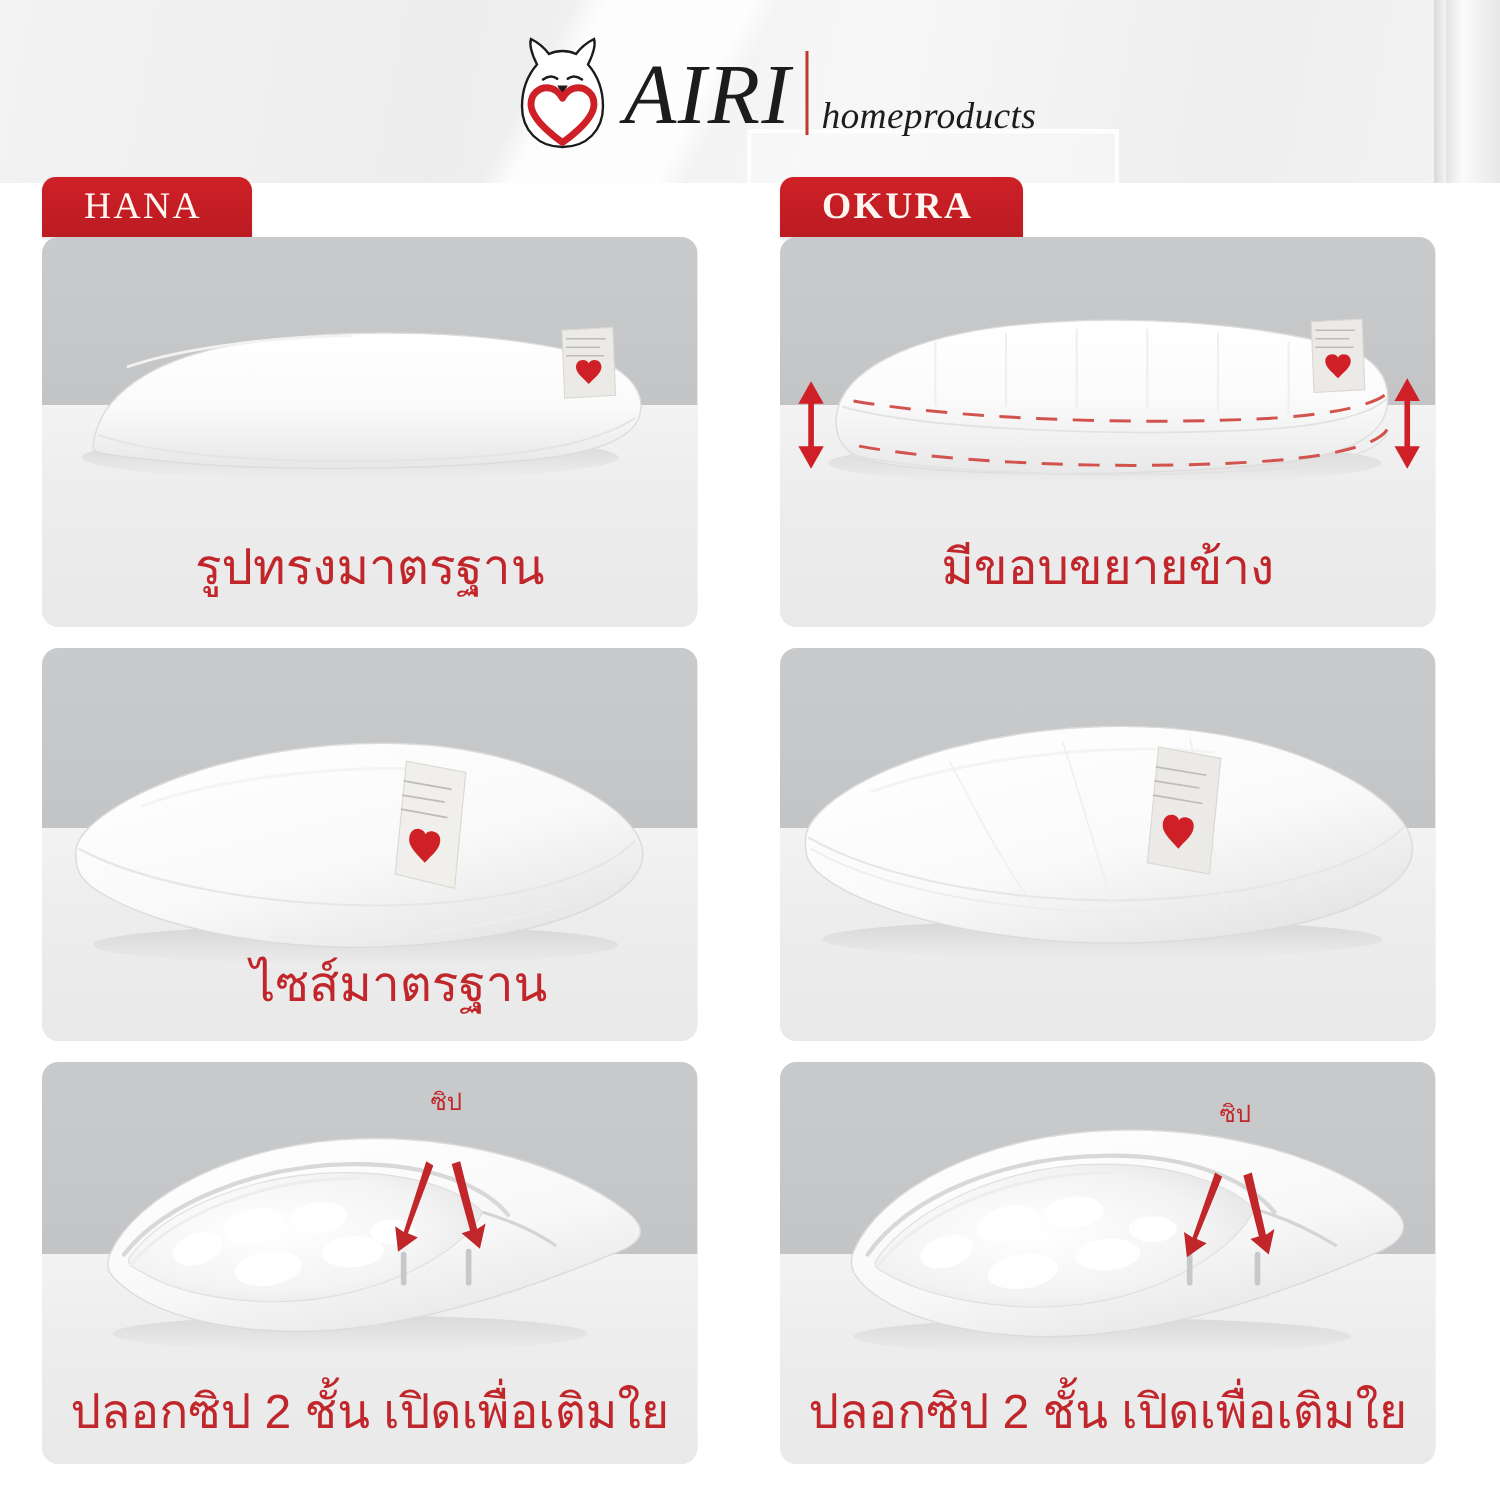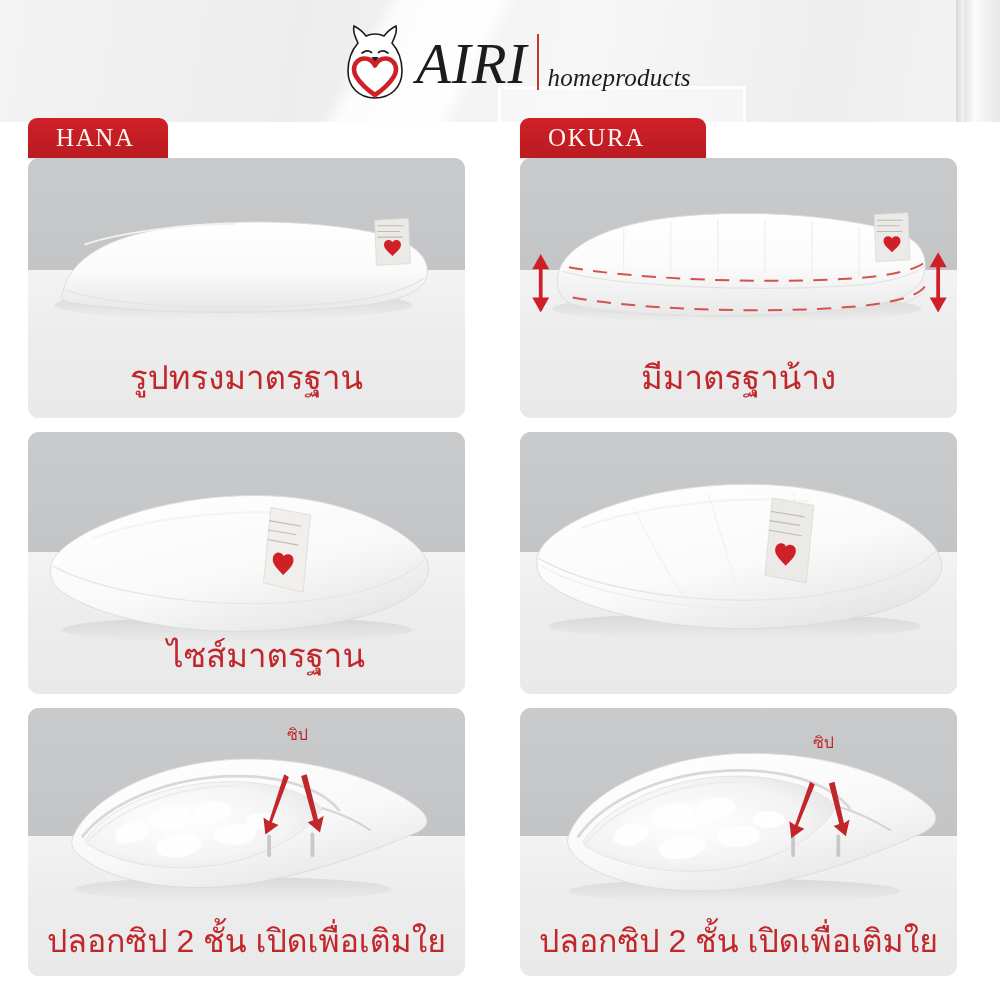--- a/index.html
+++ b/index.html
@@ -101,21 +101,21 @@
     padding-left: 28px;
     box-shadow: 0 1px 2px rgba(0,0,0,0.12);
   }
   .tab span {
     font-family: "Liberation Serif", "DejaVu Serif", serif;
     font-size: 25px;
     color: #fdf6f1;
     letter-spacing: 1.6px;
   }
   .tab-hana  { left: 28px;  top: 118px; width: 140px; }
-  .tab-okura { left: 520px; top: 118px; width: 186px; }
+  .tab-okura { left: 520px; top: 118px; width: 162px; font-weight: bold; }
 
   
   .panel {
     position: absolute;
     width: 437px;
     border-radius: 11px;
     overflow: hidden;
     background: #e9e9e9;
   }
   .p-c1 { left: 28px; }
@@ -302,21 +302,21 @@
         <path d="M444 156 L453 140 L435 140 Z"></path>
       </g>
       <g>
         <path d="M376 52 L412 50 L414 100 L378 102 Z" fill="#eceae6" stroke="#dad8d3" stroke-width="0.8"></path>
         <path d="M379 58 h28 M379 64 h24 M379 70 h27" stroke="#bdbbb6" stroke-width="1.1"></path>
         <path d="M395 92 c-5 -5 -9 -8 -9 -12 c0 -3 2 -5 5 -5 c2 0 3.5 1 4 2.5
                  c0.5 -1.5 2 -2.5 4 -2.5 c3 0 5 2 5 5 c0 4 -4 7 -9 12 Z" fill="#cf2027"></path>
       </g>
     </svg>
 
-    <div class="caption cap-r1">มีมาตรฐาน้าง</div>
+    <div class="caption cap-r1">มีขอบขยายข้าง</div>
   </div>
 
   <div class="panel p-c1 p-r2 r2">
     <div class="scene">
       <div class="wall"></div>
       <div class="table"></div>
     </div>
 
     <svg class="pillow-svg" viewBox="0 0 464 262">
       <defs>

